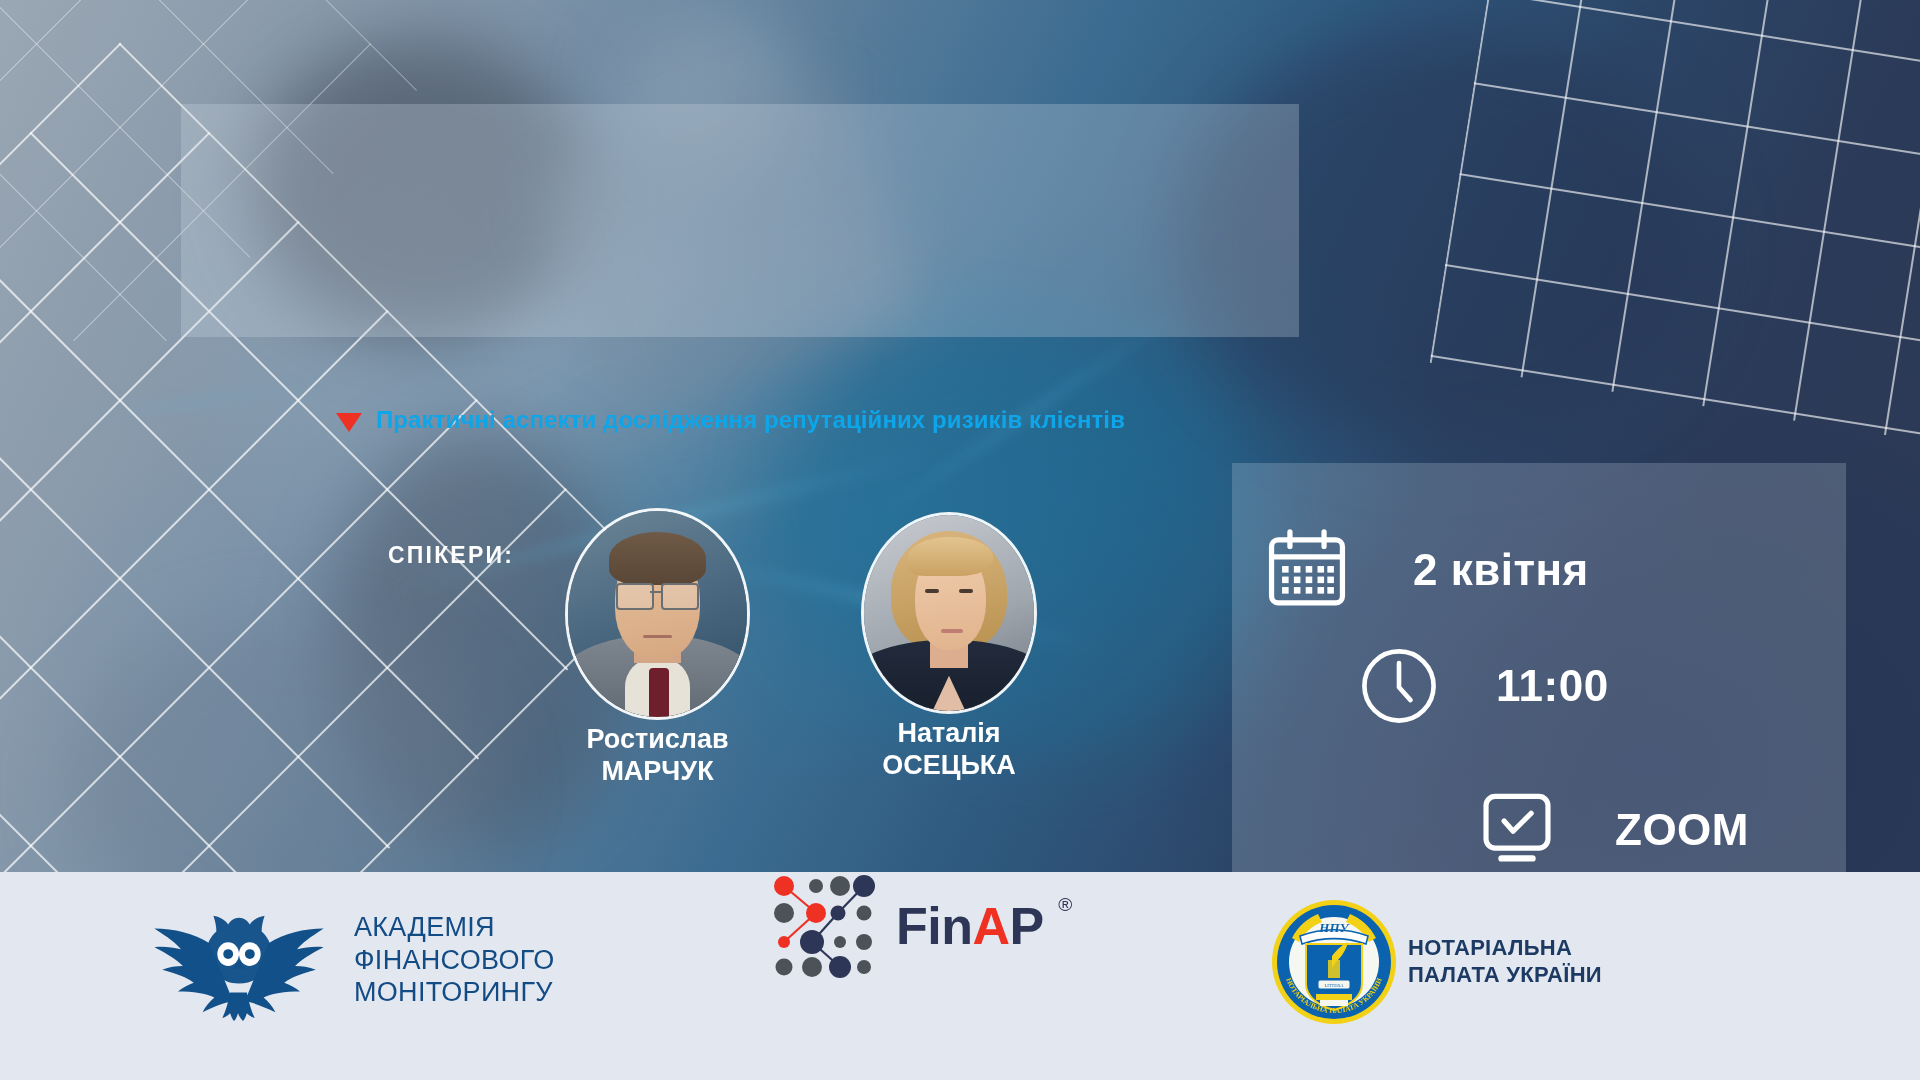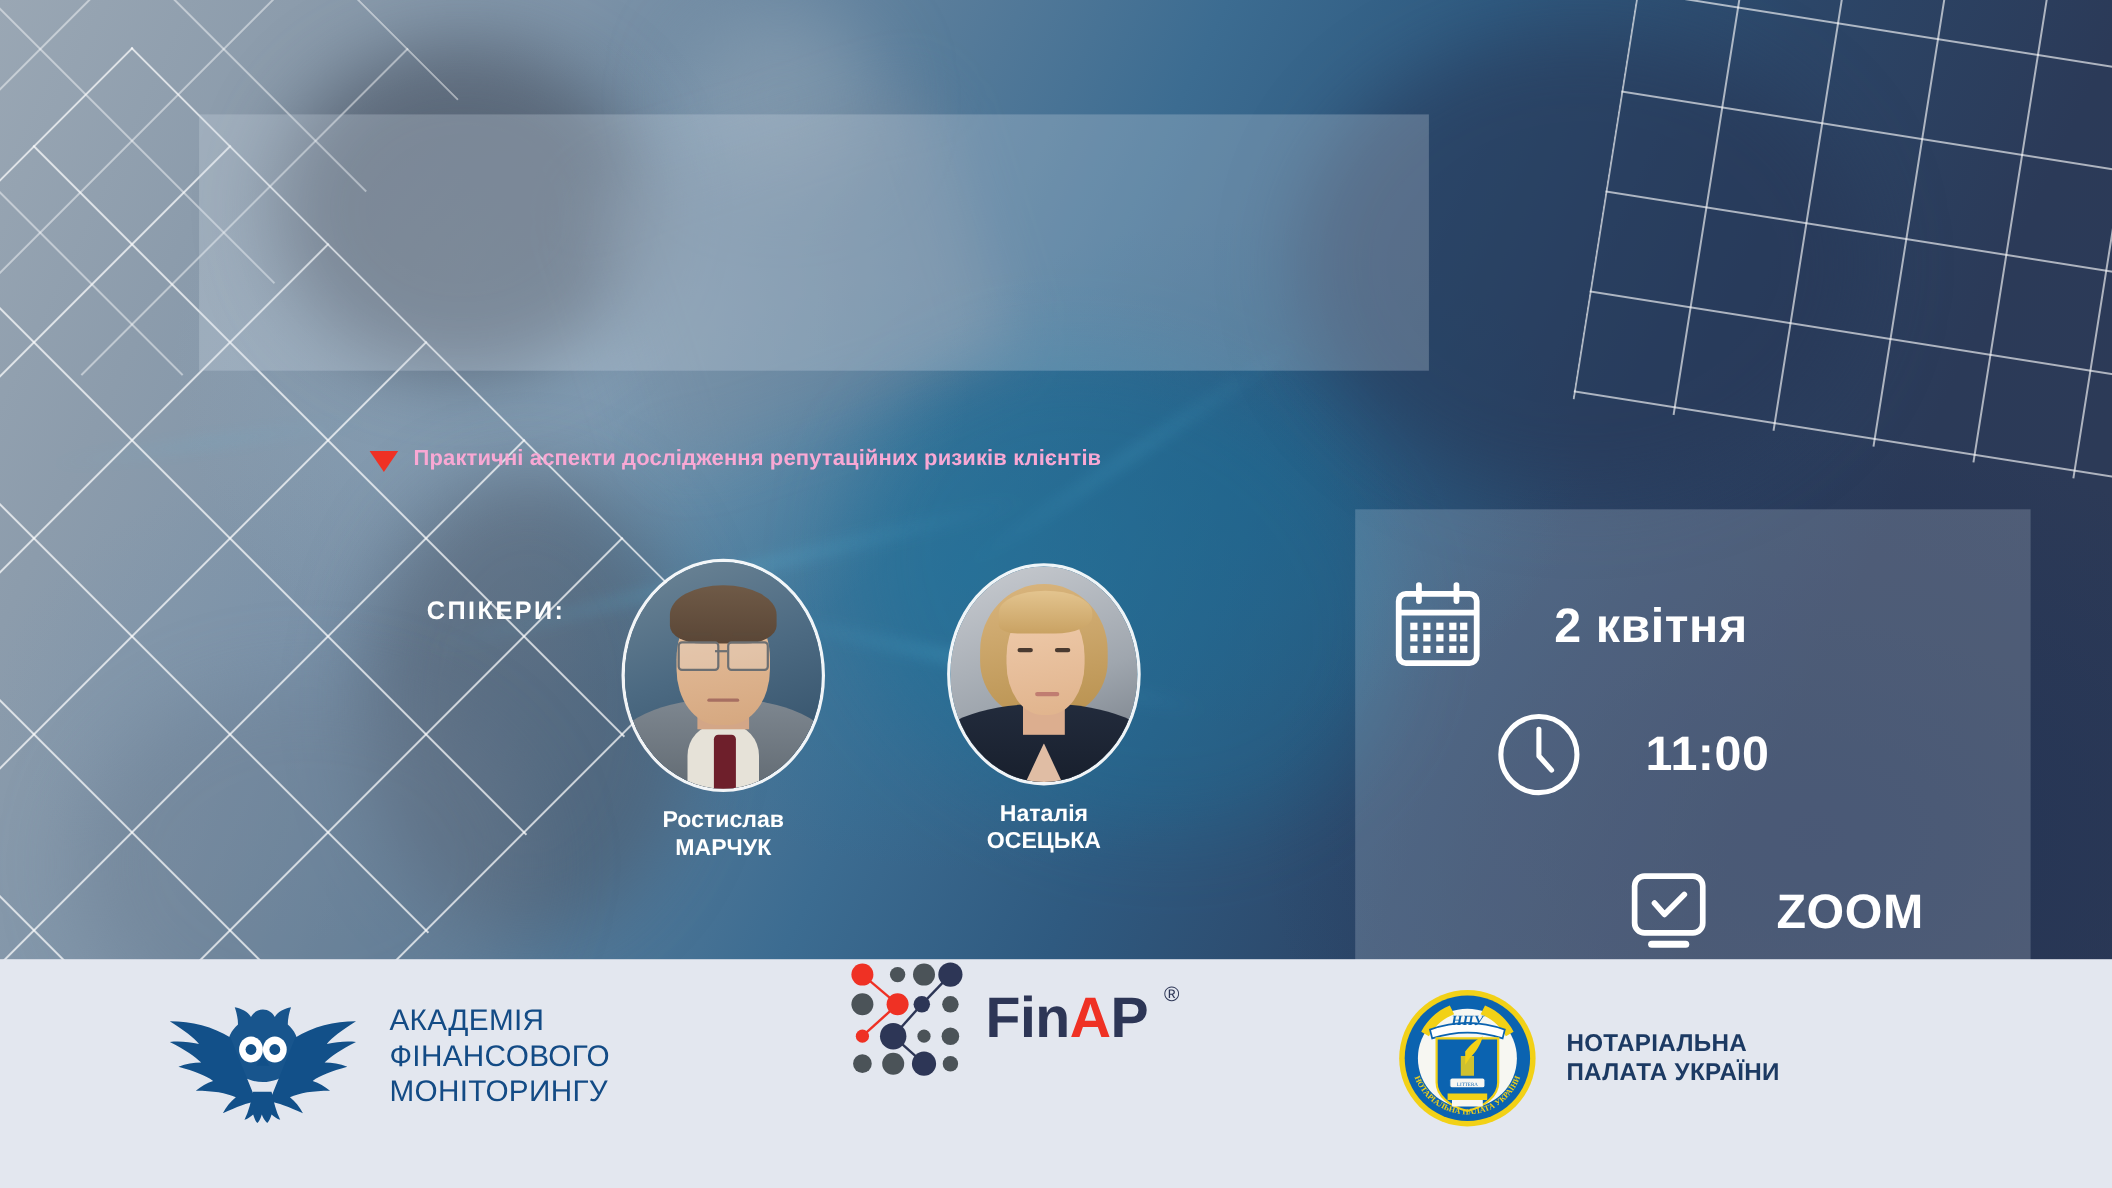--- a/index.html
+++ b/index.html
@@ -61,33 +61,33 @@
     background:rgba(208,218,230,.28);}
   .title{position:absolute;left:229px;top:125px;width:1060px;
     color:#fff;font-weight:bold;font-size:57px;line-height:1.32;
     letter-spacing:.4px;text-transform:uppercase;}
   .title div{white-space:nowrap;}
 
   
   .subtitle-row{position:absolute;left:336px;top:406px;display:flex;align-items:center;gap:14px;}
   .tri{width:0;height:0;border-left:13px solid transparent;border-right:13px solid transparent;
        border-top:19px solid #ef3124;margin-top:4px;}
-  .subtitle{color:#f9a8d4;font-weight:bold;font-size:20px;letter-spacing:.1px;white-space:nowrap;}
+  .subtitle{color:#0ea5e9;font-weight:bold;font-size:24px;letter-spacing:.1px;white-space:nowrap;}
 
   
   .spk-label{position:absolute;left:388px;top:542px;color:#fff;font-weight:bold;
     font-size:23px;letter-spacing:2.2px;}
   .spk{position:absolute;text-align:center;}
   .spk1{left:565px;top:508px;}
   .spk2{left:861px;top:512px;}
   .avatar{width:185px;height:212px;border-radius:50%;border:3px solid rgba(255,255,255,.93);
     overflow:hidden;position:relative;box-sizing:border-box;}
   .spk2 .avatar{width:176px;height:202px;}
   .av-in{position:absolute;inset:0;}
-  .spk-name{margin-top:14px;color:#fff;font-weight:bold;font-size:21px;line-height:1.18;}
+  .spk-name{margin-top:4px;color:#fff;font-weight:bold;font-size:27px;line-height:1.18;}
 
   
   .m-bg{position:absolute;inset:0;background:linear-gradient(160deg,#6d8596 0%,#4c6a82 45%,#2d4a63 100%);}
   .m-suit{position:absolute;left:-6%;bottom:-6%;width:112%;height:46%;
     background:linear-gradient(180deg,#7e8790,#5e676f);border-radius:52% 52% 0 0;}
   .m-shirt{position:absolute;left:32%;bottom:-6%;width:36%;height:34%;
     background:#e6e2d8;border-radius:40% 40% 0 0;}
   .m-tie{position:absolute;left:45.5%;bottom:-6%;width:11%;height:30%;
     background:#6e1f2b;border-radius:4px 4px 0 0;}
   .m-neck{position:absolute;left:37%;bottom:26%;width:26%;height:16%;background:#d3a687;}
@@ -128,21 +128,21 @@
   .r-plat{left:1475px;top:790px;}
   .info-text{color:#fff;font-weight:bold;font-size:44px;letter-spacing:.5px;white-space:nowrap;}
   .ico{display:block;}
 
   
   .footer{position:absolute;left:0;bottom:0;width:1920px;height:208px;background:#e3e7ef;
     display:flex;align-items:center;}
   .logo{display:flex;align-items:center;position:absolute;}
   .logo-afm{left:150px;top:898px;gap:26px;}
   .logo-finap{left:770px;top:872px;gap:18px;}
-  .logo-npu{left:1270px;top:898px;gap:26px;}
+  .logo-npu{left:1270px;top:898px;gap:10px;}
   .logo-text{color:#134b85;font-weight:normal;font-size:27px;line-height:1.22;letter-spacing:.3px;text-transform:uppercase;}
   .npu-text{color:#1c3a63;font-weight:bold;font-size:22px;line-height:1.22;letter-spacing:.3px;text-transform:uppercase;}
   .finap-word{font-size:52px;font-weight:bold;color:#2d3656;letter-spacing:-.5px;position:relative;}
   .finap-word .red{color:#ef3124;}
   .finap-r{position:absolute;right:-28px;top:-2px;font-size:19px;font-weight:normal;color:#2d3656;}
 </style>
 </head>
 <body>
 
 <div class="stage">

